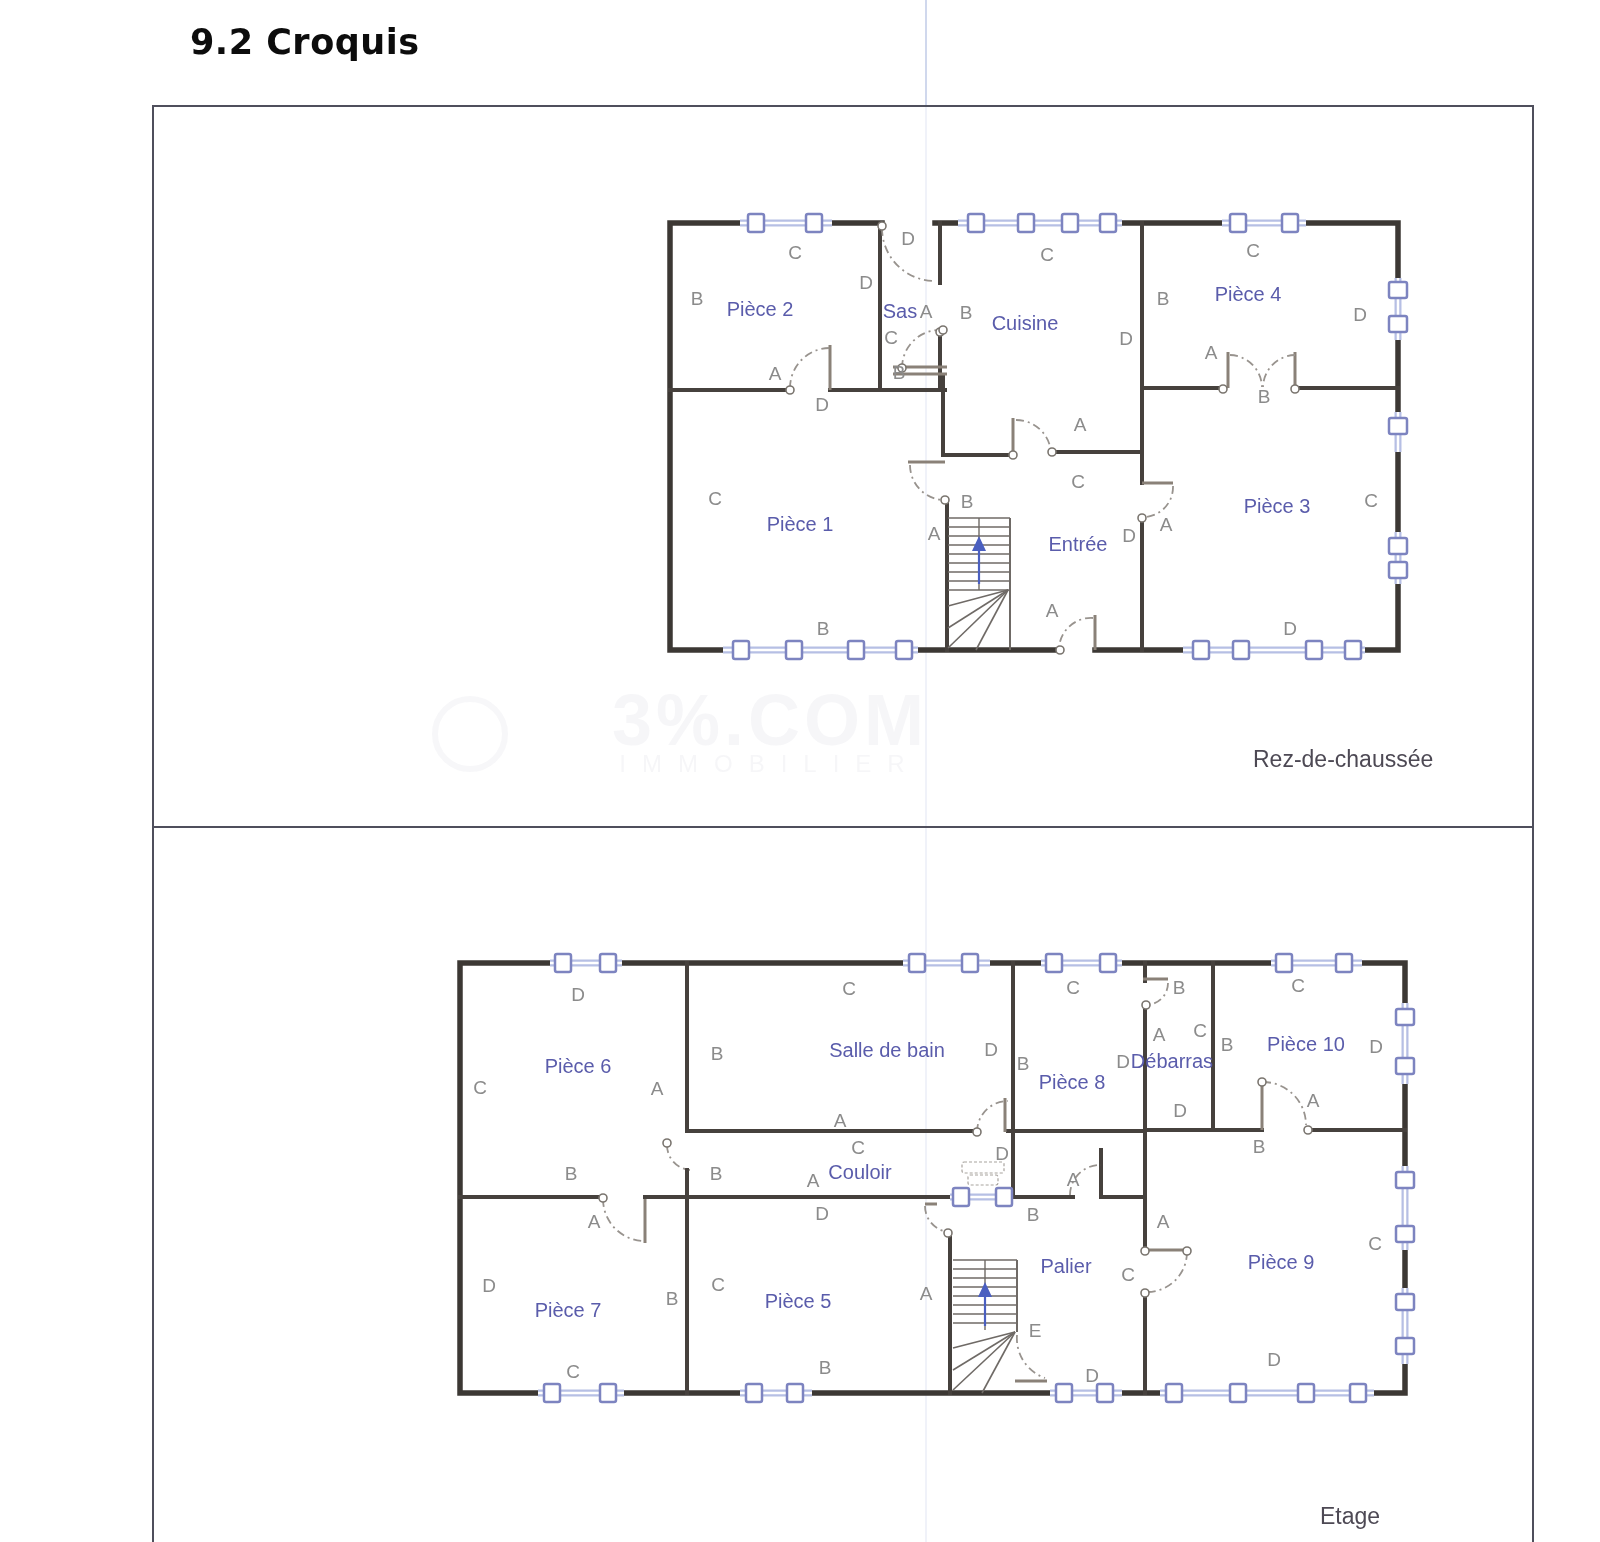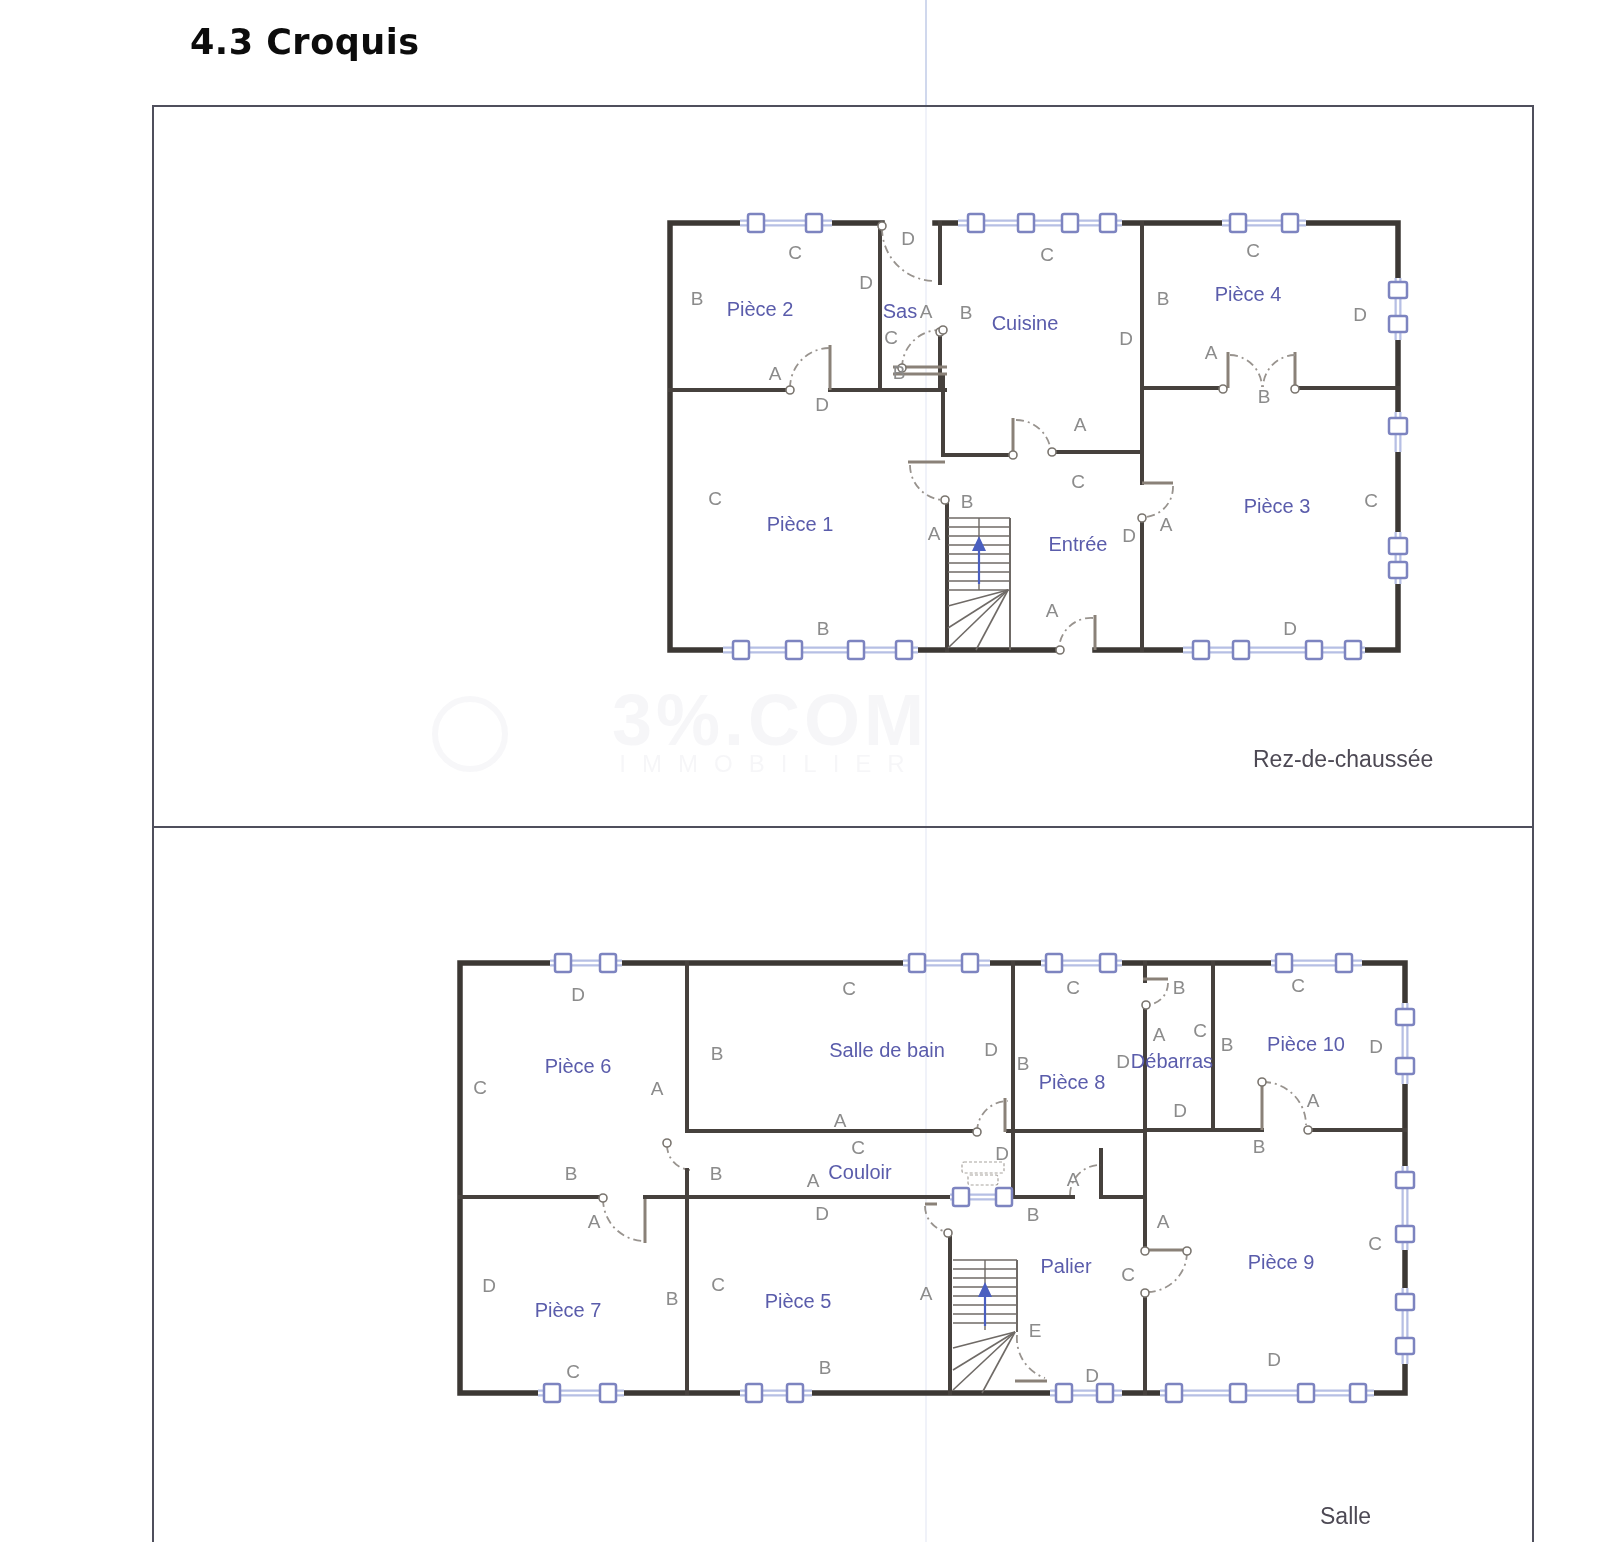--- a/index.html
+++ b/index.html
@@ -26,21 +26,21 @@
              background:rgba(150,170,215,0.35);}
   text.room{fill:#5a5cab;font-size:20px;font-family:"Liberation Sans",sans-serif;}
   text.letter{fill:#8b8b8b;font-size:19px;font-family:"Liberation Sans",sans-serif;}
 </style>
 </head>
 <body>
 
 <div class="fold-line"></div>
 <div class="fold-line-top"></div>
 
-<div class="title">4.3 Croquis</div>
+<div class="title">9.2 Croquis</div>
 
 <div class="panel" id="panel-gf"></div>
 <div class="panel" id="panel-et"></div>
 
 <div class="watermark">
   <span class="wm-ring"></span>
   <div class="wm1">3%.COM</div>
   <div class="wm2">IMMOBILIER</div>
 </div>
 
@@ -302,13 +302,13 @@
       <text x="1035" y="1332" text-anchor="middle" dominant-baseline="middle" class="letter">E</text>
       <text x="1092" y="1377" text-anchor="middle" dominant-baseline="middle" class="letter">D</text>
       <text x="1128" y="1276" text-anchor="middle" dominant-baseline="middle" class="letter">C</text>
       <text x="1163" y="1223" text-anchor="middle" dominant-baseline="middle" class="letter">A</text>
       <text x="1375" y="1245" text-anchor="middle" dominant-baseline="middle" class="letter">C</text>
       <text x="1274" y="1361" text-anchor="middle" dominant-baseline="middle" class="letter">D</text>
     </g>
   </svg>
 
 <div class="floor-label" id="floor-label-gf">Rez-de-chaussée</div>
-<div class="floor-label" id="floor-label-et">Salle</div>
+<div class="floor-label" id="floor-label-et">Etage</div>
 
 </body></html>

